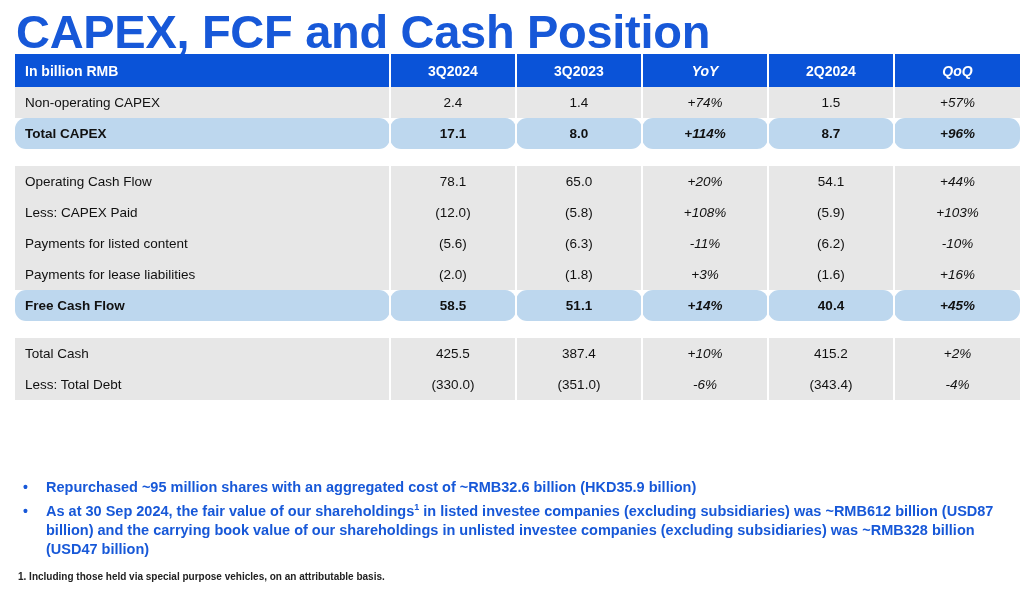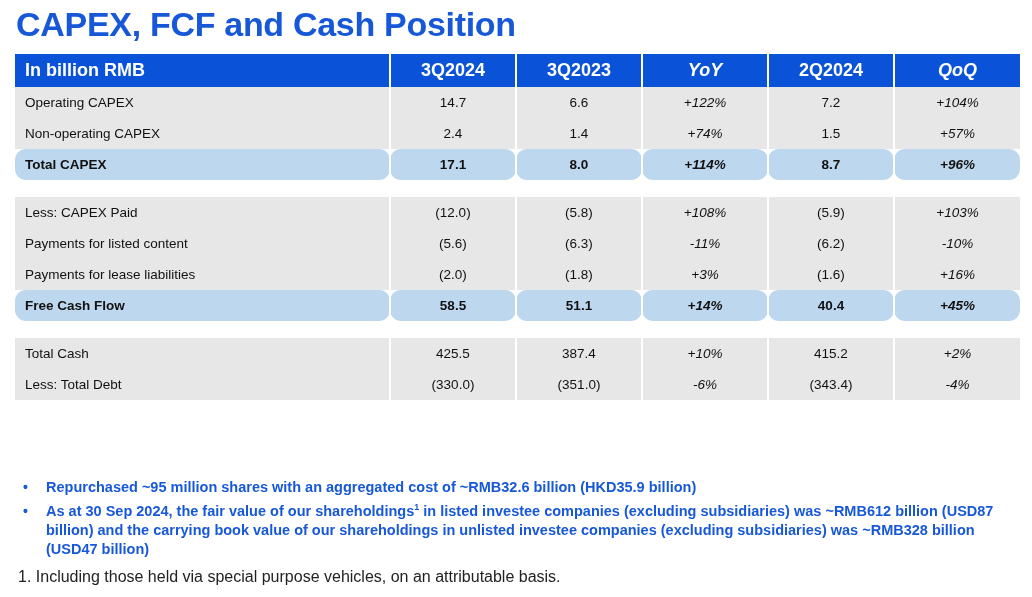--- a/index.html
+++ b/index.html
@@ -15,22 +15,22 @@
     position: relative;
     width: 1032px;
     height: 597px;
     background: #ffffff;
   }
 
   
   .slide-title {
     position: absolute;
     left: 16px;
-    top: 2px;
-    font-size: 34px;
+    top: 10px;
+    font-size: 47px;
     font-weight: bold;
     color: #1758d8;
     letter-spacing: -0.3px;
     white-space: nowrap;
     line-height: 44px;
   }
 
   
   .table-wrap {
     position: absolute;
@@ -55,21 +55,21 @@
     border-right: 2px solid #ffffff;
     white-space: nowrap;
   }
   table.fin th:last-child, table.fin td:last-child { border-right: none; margin-left: 28px; }
 
   
   thead.hdr th {
     background: #0a53d8;
     color: #ffffff;
     font-weight: bold;
-    font-size: 18px;
+    font-size: 14px;
     height: 33px;
   }
   thead.hdr th.h-label { text-align: left; }
   thead.hdr th.h-num   { text-align: center; margin-left: 25px; }
   thead.hdr th.h-pct   { text-align: center; font-style: italic; }
 
   
   tr.r-normal td { background: #e7e7e7; }
   tr.r-total  td { background: #bdd7ee; font-weight: bold; border-radius: 11px; }
 
@@ -117,23 +117,23 @@
     font-size: 9px;
     vertical-align: super;
     line-height: 0;
   }
 
   
   .footnote {
     position: absolute;
     left: 18px;
     top: 570px;
-    font-size: 16px;
+    font-size: 10px;
     color: #222222;
-    font-weight: normal;
+    font-weight: bold;
     line-height: 14px;
   }
 </style>
 </head>
 <body>
 
 <div id="slide">
 
   <div class="slide-title">CAPEX, FCF and Cash Position</div>
 
@@ -152,45 +152,45 @@
           <th class="h-label">In billion RMB</th>
           <th class="h-num">3Q2024</th>
           <th class="h-num">3Q2023</th>
           <th class="h-pct">YoY</th>
           <th class="h-num">2Q2024</th>
           <th class="h-pct">QoQ</th>
         </tr>
       </thead>
       <tbody id="table-body">
           <tr class="r-normal">
-            <td class="t-label">Operating CAPEX</td>
-            <td class="t-num">14.7</td>
-            <td class="t-num">6.6</td>
-            <td class="t-pct">+122%</td>
-            <td class="t-num">7.2</td>
-            <td class="t-pct">+104%</td>
-          </tr>
-          <tr class="r-normal">
             <td class="t-label">Non-operating CAPEX</td>
             <td class="t-num">2.4</td>
             <td class="t-num">1.4</td>
             <td class="t-pct">+74%</td>
             <td class="t-num">1.5</td>
             <td class="t-pct">+57%</td>
           </tr>
           <tr class="r-total">
             <td class="t-label">Total CAPEX</td>
             <td class="t-num">17.1</td>
             <td class="t-num">8.0</td>
             <td class="t-pct">+114%</td>
             <td class="t-num">8.7</td>
             <td class="t-pct">+96%</td>
           </tr>
           <tr class="spacer">
             <td colspan="6"></td>
+          </tr>
+          <tr class="r-normal">
+            <td class="t-label">Operating Cash Flow</td>
+            <td class="t-num">78.1</td>
+            <td class="t-num">65.0</td>
+            <td class="t-pct">+20%</td>
+            <td class="t-num">54.1</td>
+            <td class="t-pct">+44%</td>
           </tr>
           <tr class="r-normal">
             <td class="t-label">Less: CAPEX Paid</td>
             <td class="t-num">(12.0)</td>
             <td class="t-num">(5.8)</td>
             <td class="t-pct">+108%</td>
             <td class="t-num">(5.9)</td>
             <td class="t-pct">+103%</td>
           </tr>
           <tr class="r-normal">

